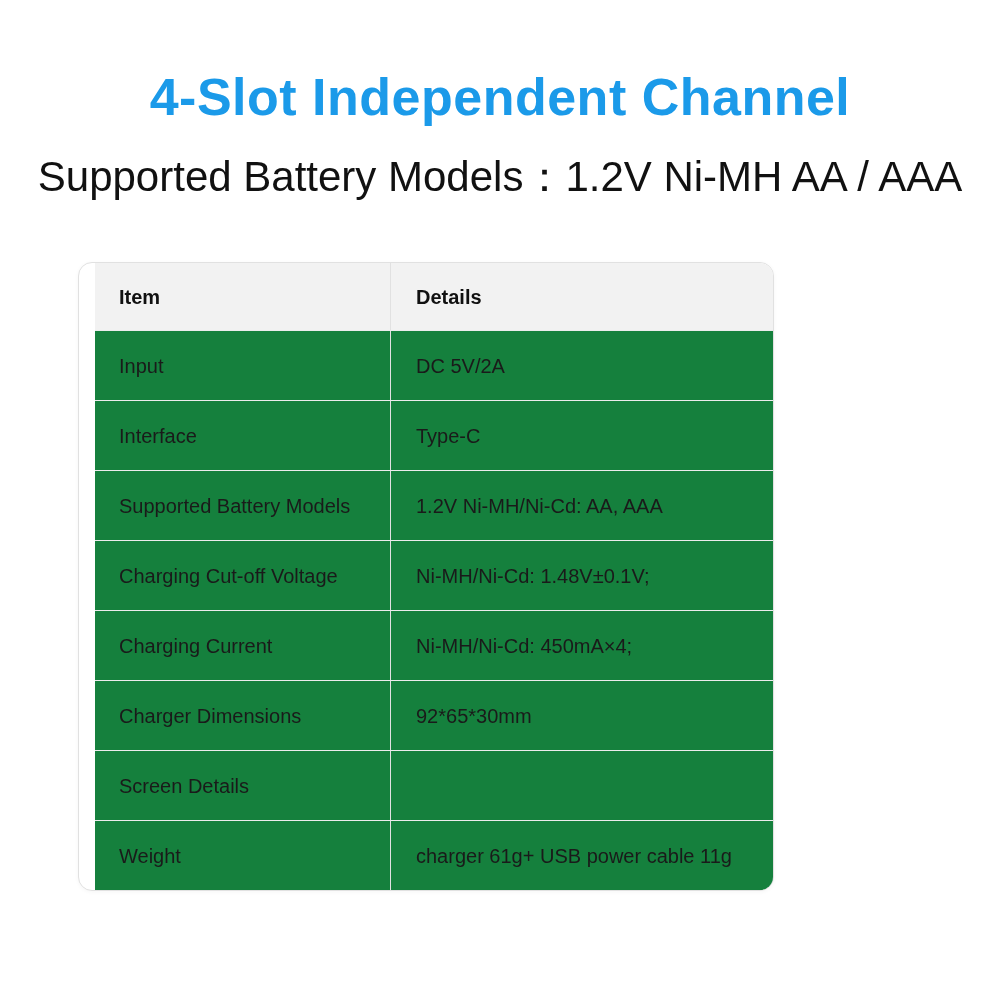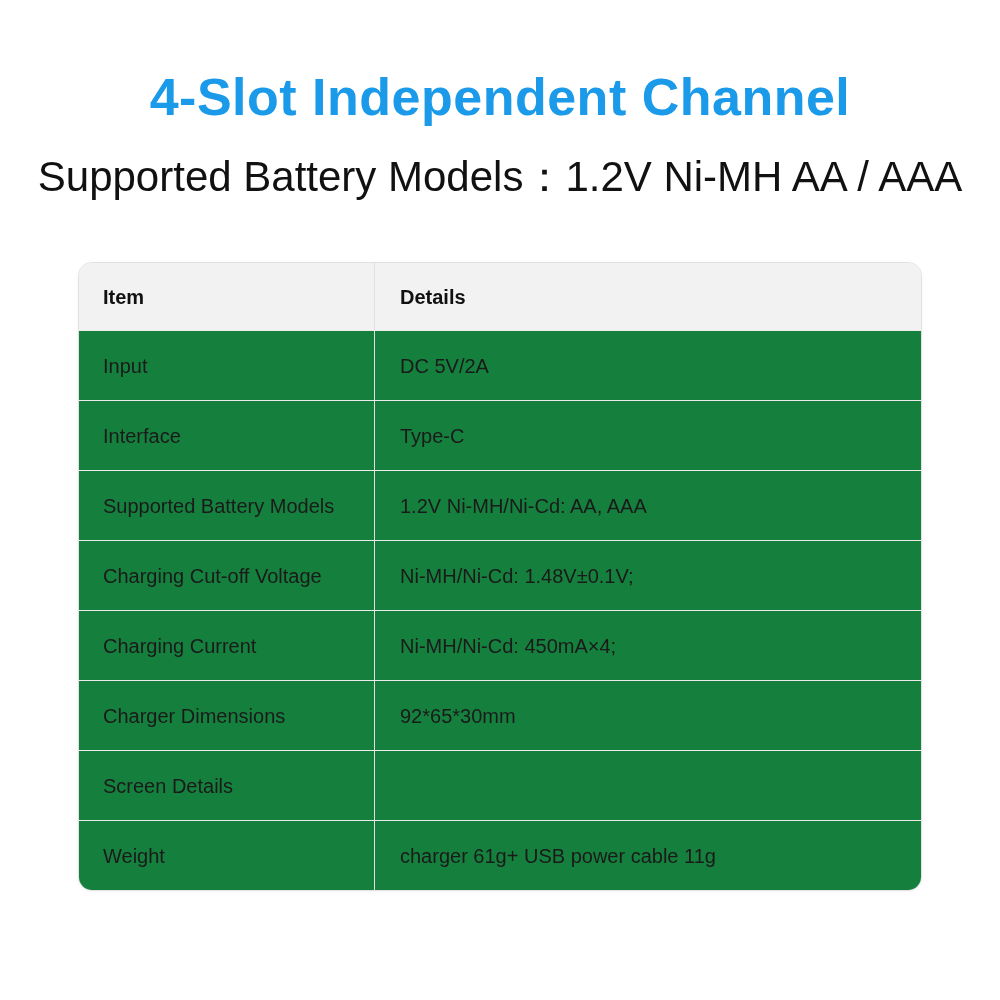--- a/index.html
+++ b/index.html
@@ -34,26 +34,27 @@
     line-height: 42px;
     font-weight: 400;
     color: #111111;
     font-stretch: condensed;
     margin-top: 12px;
   }
   .spec-table {
     position: absolute;
     top: 262px;
     left: 78px;
-    width: 844px;
+    width: 696px;
     background: #ffffff;
     border: 1px solid var(--border-color, #e1e1e1);
     border-radius: 14px;
     overflow: hidden;
     box-shadow: 0 1px 4px rgba(0,0,0,0.04);
+    padding-left: 16px;
   }
   .t-row {
     display: flex;
     height: 70px;
     border-top: 1px solid var(--row-border-color, #ececec);
     background: #15803d;
   }
   .t-row.t-head {
     height: 67px;
     border-top: none;

